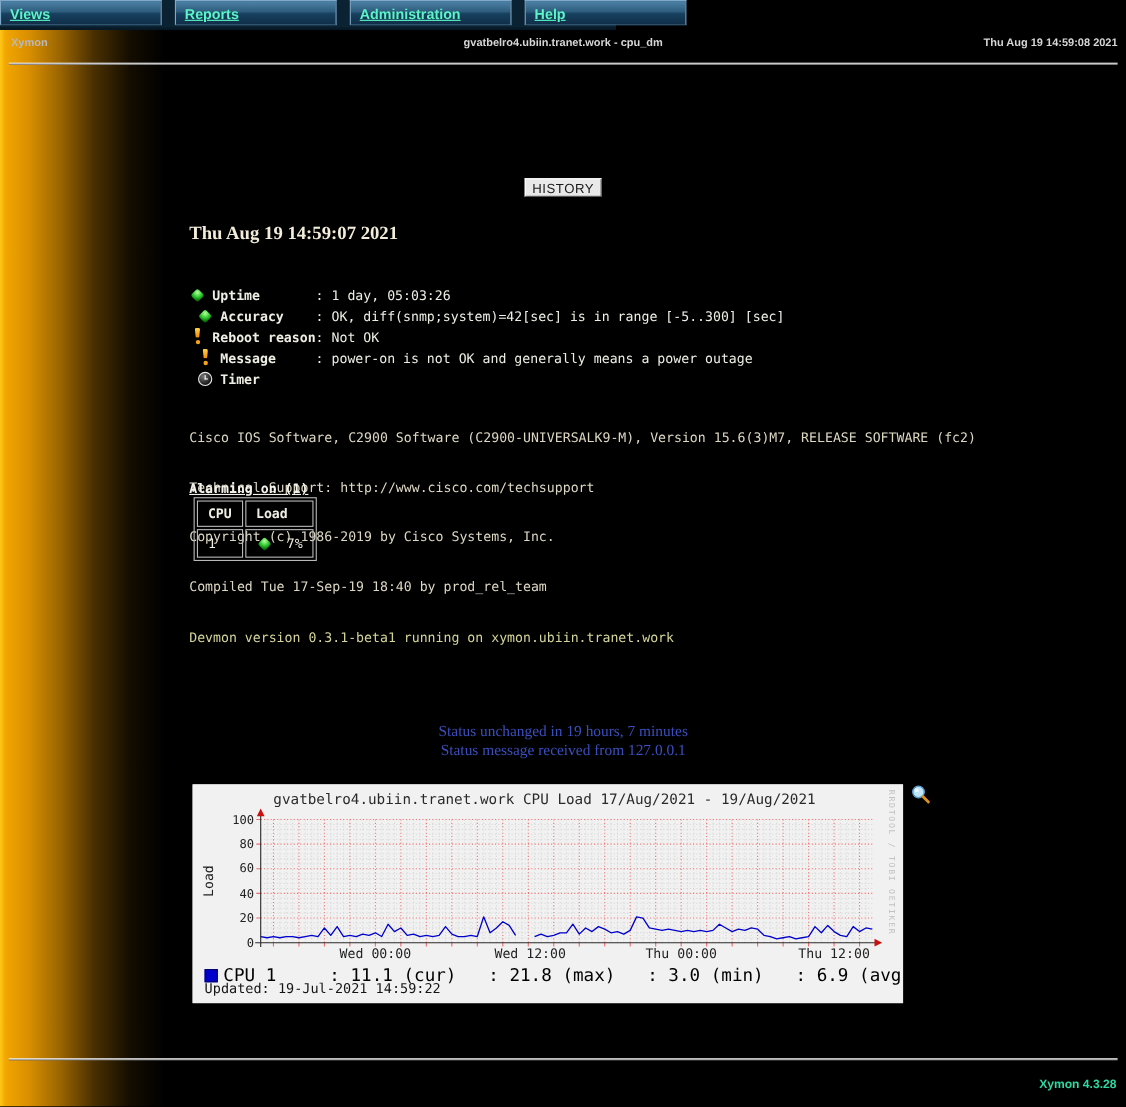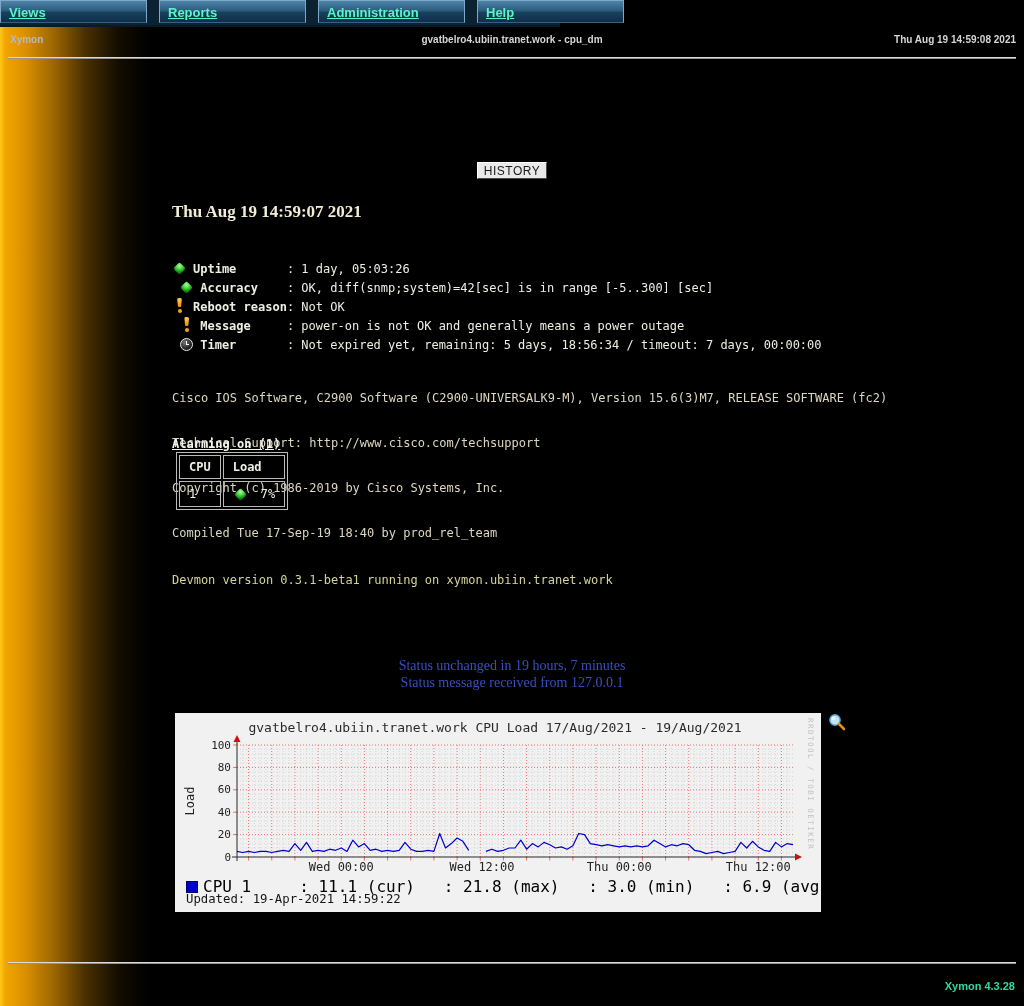--- a/index.html
+++ b/index.html
@@ -152,21 +152,21 @@
   <div class="status-row">
     <span class="icon-box"><span class="excl"></span></span>
     <span class="s-label">Reboot reason</span><span class="s-value">: Not OK</span>
   </div>
   <div class="status-row ind">
     <span class="icon-box"><span class="excl"></span></span>
     <span class="s-label">Message     </span><span class="s-value">: power-on is not OK and generally means a power outage</span>
   </div>
   <div class="status-row ind">
     <span class="icon-box"><span class="clock"></span></span>
-    <span class="s-label">Timer       </span><span class="s-value">: Not expired yet, remaining: 5 days, 18:56:34 / timeout: 7 days, 00:00:00</span>
+    <span class="s-label">Timer       </span>
   </div>
 </div>
 
 <div id="system-info" class="abs">
   <div>Cisco IOS Software, C2900 Software (C2900-UNIVERSALK9-M), Version 15.6(3)M7, RELEASE SOFTWARE (fc2)</div>
   <div>Technical Support: http://www.cisco.com/techsupport</div>
   <div>Copyright (c) 1986-2019 by Cisco Systems, Inc.</div>
   <div>Compiled Tue 17-Sep-19 18:40 by prod_rel_team</div>
 </div>
 
@@ -368,21 +368,21 @@
   <div id="x-ticks">
       <div class="x-tick" style="left: 126.25px;">Wed 00:00</div>
       <div class="x-tick" style="left: 267px;">Wed 12:00</div>
       <div class="x-tick" style="left: 404.25px;">Thu 00:00</div>
       <div class="x-tick" style="left: 543.25px;">Thu 12:00</div>
     </div>
   <div id="graph-legend">
     <span id="legend-swatch"></span>
     <span>CPU 1     : 11.1 (cur)   : 21.8 (max)   : 3.0 (min)   : 6.9 (avg)</span>
   </div>
-  <div id="graph-updated">Updated: 19-Apr-2021 14:59:22</div>
+  <div id="graph-updated">Updated: 19-Jul-2021 14:59:22</div>
   <div id="rrd-watermark">RRDTOOL / TOBI OETIKER</div>
 </div>
 
 <svg id="zoom-icon" class="abs" viewBox="0 0 20 20">
   <circle cx="8" cy="8" r="5.2" fill="#bfe6f7" stroke="#5b9bc8" stroke-width="1.4"></circle>
   <circle cx="6.4" cy="6.4" r="1.8" fill="#eaf7fd" stroke="none"></circle>
   <line x1="12" y1="12" x2="17" y2="17" stroke="#d9901e" stroke-width="2.6" stroke-linecap="round"></line>
 </svg>
 
 <div id="hr-bottom" class="abs hr-line"></div>

